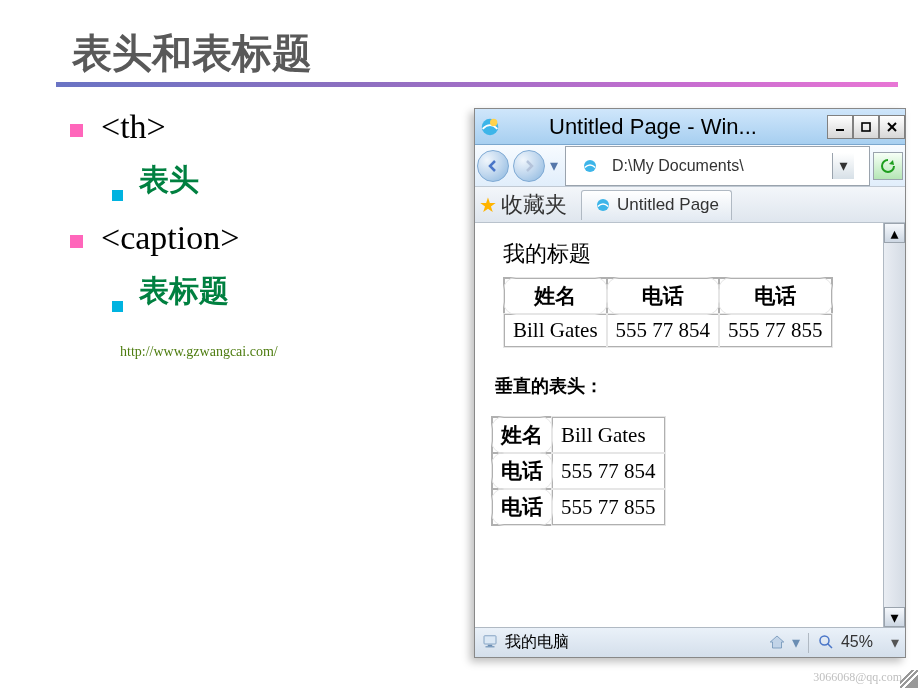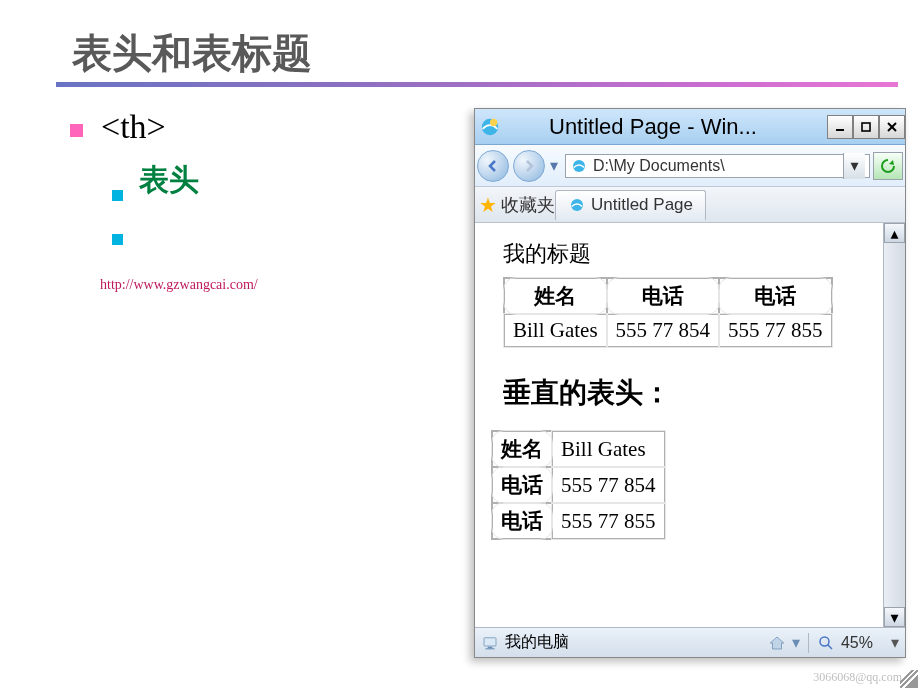--- a/index.html
+++ b/index.html
@@ -39,22 +39,22 @@
     }
     .b1-text { font-size: 34px; color: #000; font-family: "Times New Roman", serif; }
     .b2 { display: flex; align-items: flex-end; margin: 8px 0 18px 42px; }
     .sq2 {
       width: 11px; height: 11px;
       background: #00b3e0;
       margin-top: 15px; margin-right: 16px;
     }
     .b2-text { font-size: 30px; font-weight: bold; color: #008040; }
     .url-text {
-      font-size: 14px; color: #be185d;
-      margin-top: 32px; margin-left: 30px;
+      font-size: 14px; color: #4d7c0f;
+      margin-top: 32px; margin-left: 50px;
       font-family: "Times New Roman", serif;
     }
     
     .browser {
       position: absolute;
       top: 108px; left: 474px;
       width: 432px; height: 550px;
       background: #fff;
       box-shadow: -4px 4px 8px rgba(0,0,0,0.25);
       border: 1px solid #888;
@@ -92,24 +92,24 @@
     .nav-btn-round {
       width: 32px; height: 32px;
       border-radius: 50%;
       background: radial-gradient(circle at 30% 30%, #f0f6fc, #c0d7ee 50%, #88b5de);
       border: 1px solid #7faad4;
       display: flex; align-items: center; justify-content: center;
       margin-right: 4px;
     }
     .dropdown-caret { width: 10px; height: 18px; display:flex; align-items:center; justify-content:center; margin-right: 6px; color:#5577aa; }
     .addrbar {
-      flex: 1; height: 24px;
+      flex: 1; height: 40px;
       background: #fff; border: 1px solid #9aa3ad;
       display: flex; align-items: center;
-      padding: 0 4px; font-size: 16px; color: #333;
+      padding: 0 15px; font-size: 16px; color: #333; gap: 8px;
     }
     .addrbar .ie-small { width: 18px; height: 18px; margin-right: 5px; }
     .addr-drop {
       width: 22px; height: 26px;
       border-left: 1px solid #9aa3ad;
       background: linear-gradient(#fff,#d7e0e7);
       display:flex;align-items:center;justify-content:center;
       margin-left: 4px;
     }
     .refresh-btn {
@@ -121,21 +121,21 @@
     }
     
     .favbar {
       height: 36px;
       background: linear-gradient(#f3f6fa,#dfe6ee);
       display: flex; align-items: center;
       padding-left: 4px;
       border-bottom: 1px solid #b9c2cc;
     }
     .star { color: #ffb400; font-size: 20px; margin-right: 4px; }
-    .fav-text { font-size: 18px; color: #333; }
+    .fav-text { font-size: 22px; color: #333; margin-right: 14px; }
     .tab {
       height: 30px; background: linear-gradient(#fff,#e3eaf2);
       border: 1px solid #b0b9c3; border-bottom: none;
       padding: 9px 12px; display:flex; align-items:center;
       font-size: 17px; color:#333; border-radius: 3px 3px 0 0;
     }
     
     .content-wrap {
       position: absolute; top: 114px; left: 0; right: 0; bottom: 30px;
       display: flex;
@@ -151,30 +151,30 @@
     .scroll-arrow.down { position:absolute; bottom:0; left:0; right:0;}
     
     .page table { border-collapse: collapse; margin: 0; }
     .page th, .page td {
       border: 2px solid #b0b0b0; outline: 1px solid #e6e6e6;
       padding: 3px 8px; font-size: 21px;
       font-family: "Times New Roman", SimSun, serif;
     }
     .page th { font-weight: bold; border-radius: 12px; }
     .page caption { font-size: 22px; padding: 4px 0 8px; text-align: left; }
-    .section-head { font-size: 28px; font-weight: bold; margin: 26px 12px 18px; }
+    .section-head { font-size: 18px; font-weight: bold; margin: 26px 4px 18px; }
     
     .statusbar {
       position: absolute; bottom: 0; left: 0; right: 0;
       height: 30px; background: linear-gradient(#eaf1f9,#d4dfeb);
       display: flex; align-items: center;
       border-top: 1px solid #b0b9c3;
       font-size: 16px; padding: 0 6px;
     }
-    .stat-sec { display:flex; align-items:center; gap: 6px; }
+    .stat-sec { display:flex; gap: 6px; }
     .stat-divider { width:1px; height:20px; background:#b0b9c3; margin: 0 8px; }
     .house { color:#6a8db3; }
     .zoom-mag { color:#4a76c8; }
     
     .credits {
       position: absolute; bottom: 6px; right: 18px;
       text-align: right; font-size: 12px; color: #bfbfbf;
       font-family: "Times New Roman", serif; line-height: 1.2;
     }
     
@@ -193,22 +193,27 @@
 
 <div class="bullet-list">
   <div class="b1">
     <div class="sq1"></div>
     <div class="b1-text">&lt;th&gt;</div>
   </div>
   <div class="b2">
     <div class="sq2"></div>
     <div class="b2-text">表头</div>
   </div>
+  <div class="b1">
+    <div class="sq1"></div>
+    <div class="b1-text">&lt;caption&gt;</div>
+  </div>
   <div class="b2">
     <div class="sq2"></div>
+    <div class="b2-text">表标题</div>
   </div>
   <div class="url-text">http://www.gzwangcai.com/</div>
 </div>
 
 <div class="browser">
 
   <div class="titlebar">
     <span class="ie-icon">
       <svg viewBox="0 0 24 24">
           <circle cx="12" cy="12" r="9" fill="#3db5e9"></circle>

